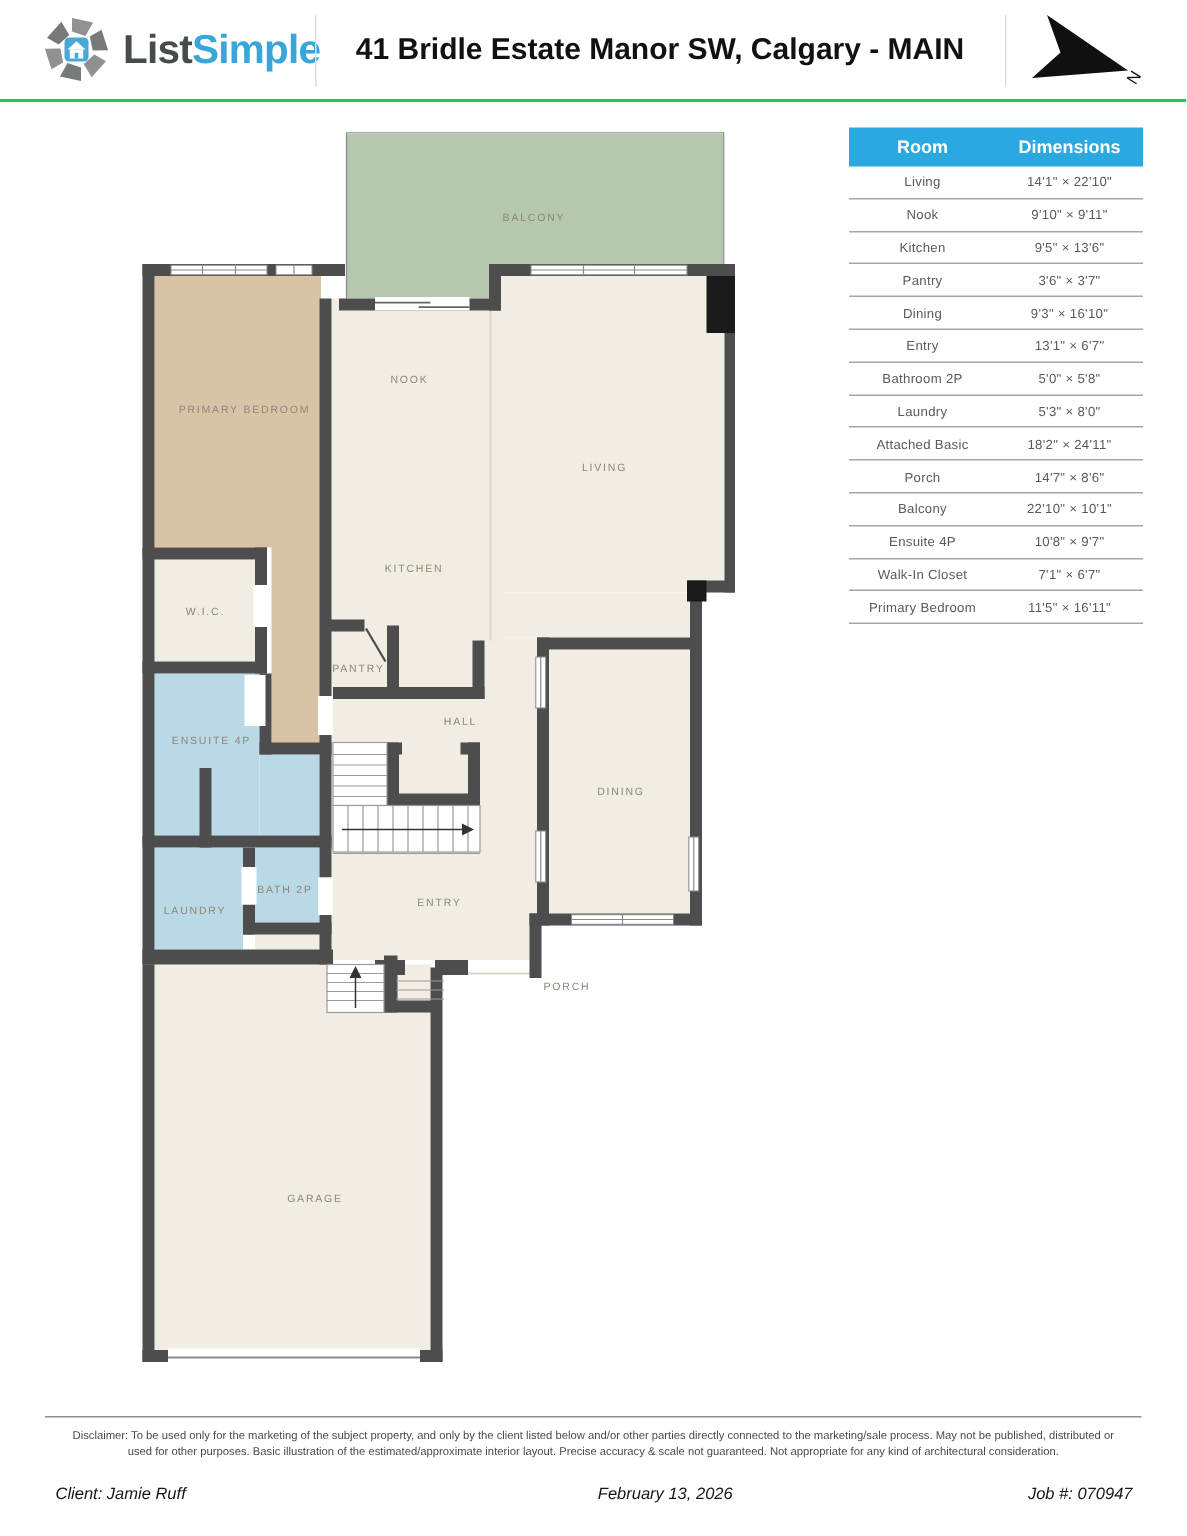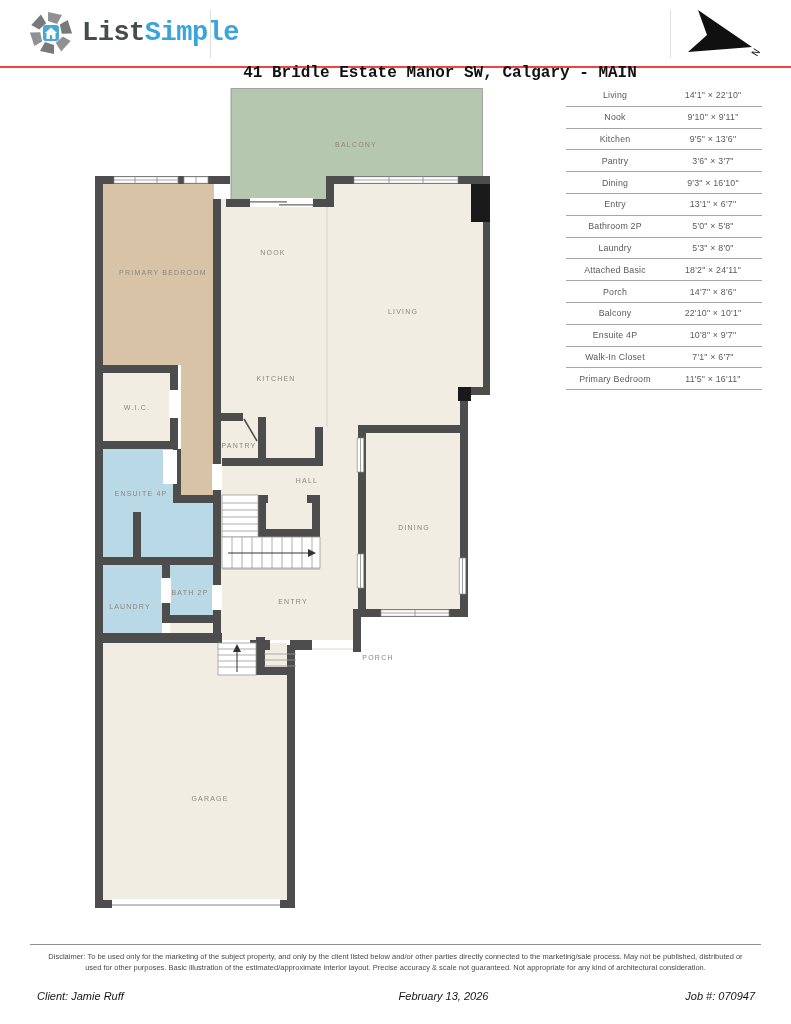--- a/index.html
+++ b/index.html
@@ -1,26 +1,26 @@
 <!DOCTYPE html>
 <html style="--wall: #4d4d4d; --room-cream: #f2ede3; --room-tan: #d9c3a6; --room-blue: #bad9e7; --room-green: #b6c7af; --label-text: #8d8678; --table-header-bg: #29a9e0;"><head>
 <meta charset="utf-8">
 <style>
   html,body{margin:0;padding:0;background:#ffffff;}
   .page{position:relative;width:791px;height:1024px;background:#fff;overflow:hidden;
         font-family:"Liberation Sans", sans-serif;}
   
-  .header{position:absolute;left:0;top:0;width:791px;height:66px;border-bottom:2px solid #ef4444;font-family:Liberation Mono, monospace;}
+  .header{position:absolute;left:0;top:0;width:791px;height:66px;border-bottom:2px solid #22c55e;}
   .logo{position:absolute;left:28px;top:10px;display:flex;align-items:center;}
   .brand{font-size:27px;font-weight:700;letter-spacing:-0.5px;margin-left:8px;}
   .brand .p1{color:#464b4d;}
   .brand .p2{color:#39a5da;}
   .vdiv{position:absolute;top:10px;width:1px;height:48px;background:#e0e0e0;}
   .title{position:absolute;left:218px;top:0;width:444px;height:66px;display:flex;
-         align-items:center;justify-content:center;font-size:16px;font-weight:700;color:#111;margin-top:40px;}
+         align-items:center;justify-content:center;font-size:20px;font-weight:700;color:#111;}
   .compass{position:absolute;left:686px;top:6px;}
   
   .plan-svg{position:absolute;left:0;top:0;}
   .wall{fill:var(--wall);}
   .blackcorner{fill:#1a1a1a;}
   .cream{fill:var(--room-cream);}
   .tan{fill:var(--room-tan);}
   .blue{fill:var(--room-blue);}
   .green{fill:var(--room-green);}
   .rlabel{fill:var(--label-text);font-family:"Liberation Sans",sans-serif;font-size:7px;
@@ -242,20 +242,24 @@
     <text class="rlabel" x="141" y="496">ENSUITE 4P</text>
     <text class="rlabel" x="414" y="530">DINING</text>
     <text class="rlabel" x="130" y="609">LAUNDRY</text>
     <text class="rlabel" x="190" y="595">BATH 2P</text>
     <text class="rlabel" x="293" y="604">ENTRY</text>
     <text class="rlabel" x="378" y="660">PORCH</text>
     <text class="rlabel" x="210" y="801">GARAGE</text>
   </svg>
 
   <div class="dim-table">
+    <div class="thead">
+      <div class="tcell">Room</div>
+      <div class="tcell">Dimensions</div>
+    </div>
     <div>
         <div class="trow">
           <div class="tcell">Living</div>
           <div class="tcell">14'1" × 22'10"</div>
         </div>
         <div class="trow">
           <div class="tcell">Nook</div>
           <div class="tcell">9'10" × 9'11"</div>
         </div>
         <div class="trow">

